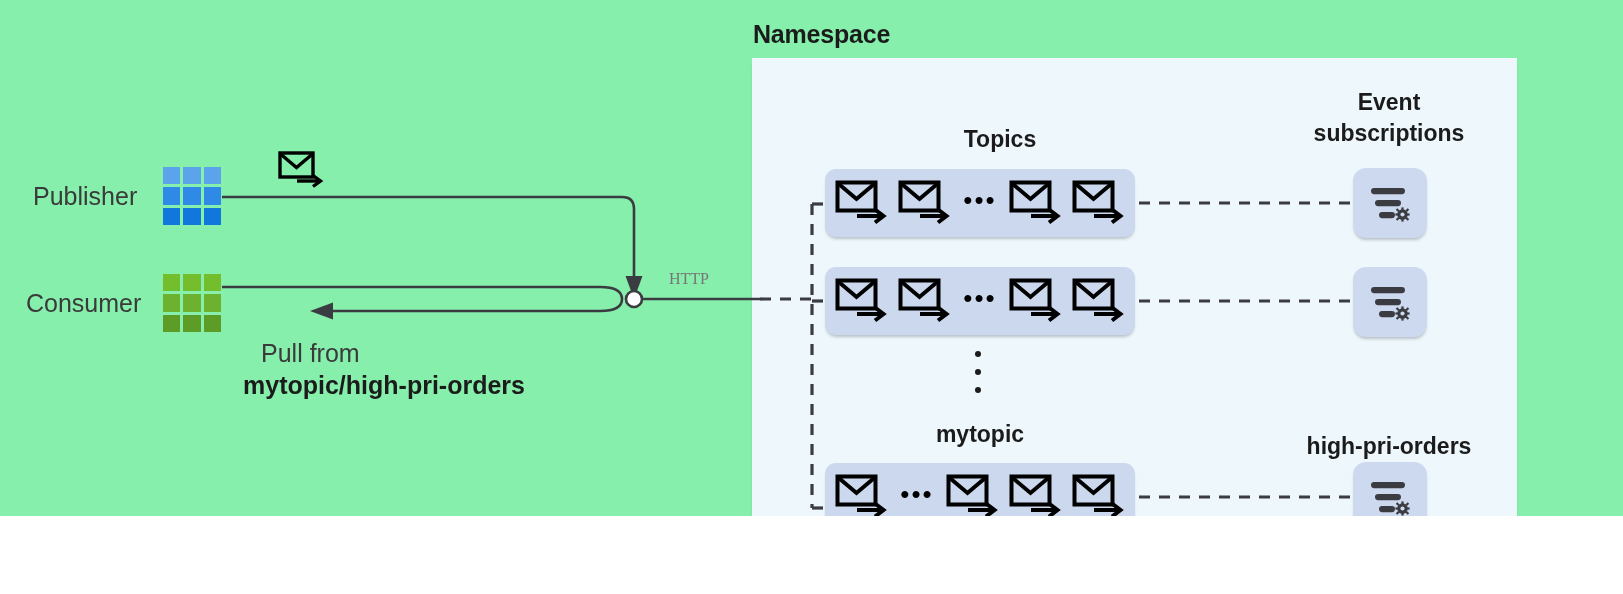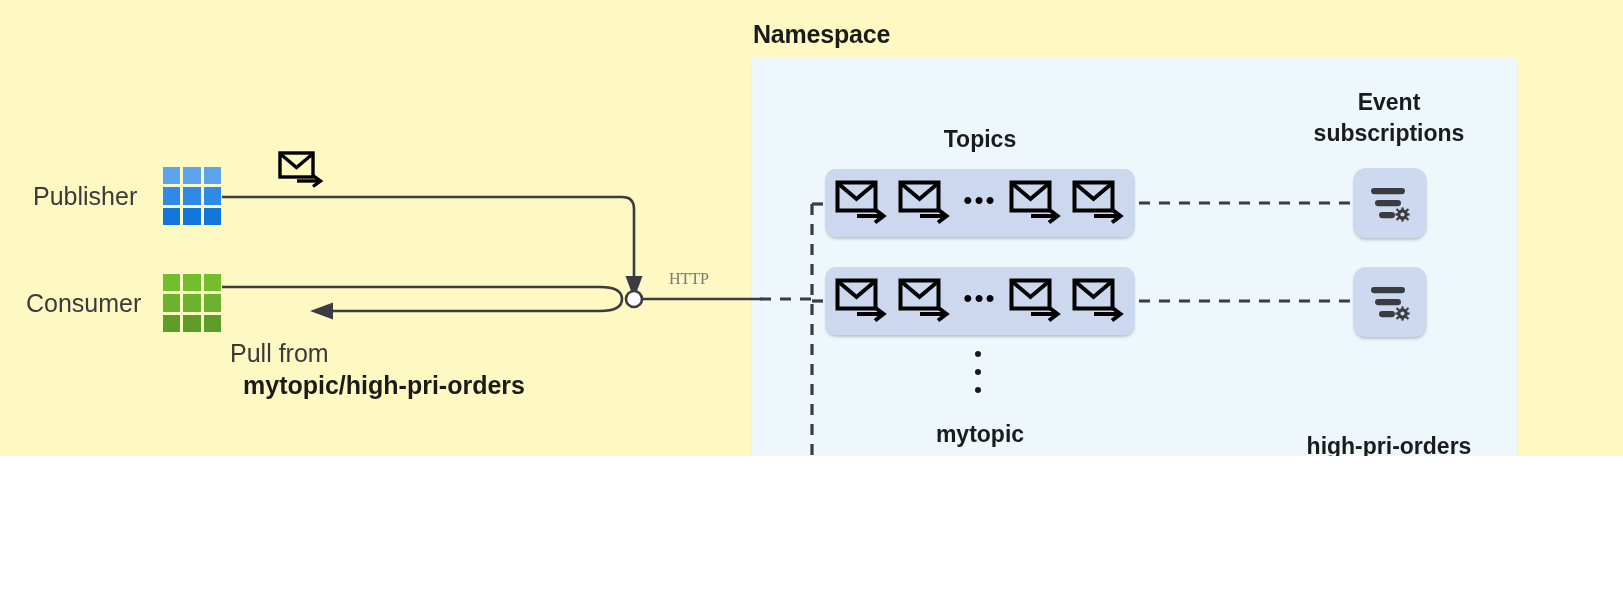--- a/index.html
+++ b/index.html
@@ -7,22 +7,22 @@
     padding: 0;
     background: #ffffff;
   }
   body {
     font-family: "Liberation Sans", sans-serif;
     -webkit-font-smoothing: antialiased;
   }
   #canvas {
     position: relative;
     width: 1623px;
-    height: 456px;
-    background: #fef9c3;
+    height: 516px;
+    background: #86efac;
     overflow: hidden;
   }
 
   
   .ns-title {
     position: absolute;
     left: 753px;
     top: 20px;
     font-size: 25px;
     font-weight: bold;
@@ -177,24 +177,24 @@
     <svg class="env-svg" width="46" height="38" viewBox="0 0 46 38" aria-hidden="true">
       <rect x="2" y="2" width="33" height="24" fill="none" stroke="#000" stroke-width="3.4"></rect>
       <polyline points="2.8,3.2 18.5,16.5 34.2,3.2" fill="none" stroke="#000" stroke-width="3.4"></polyline>
       <path d="M19 30 H40" fill="none" stroke="#000" stroke-width="3.4"></path>
       <path d="M35 24.5 L42.5 30 L35 35.5" fill="none" stroke="#000" stroke-width="3.4" stroke-linejoin="miter"></path>
     </svg>
   </div>
 
   <div class="txt http" style="left:669px; top:270px;">HTTP</div>
 
-  <div class="txt reg" style="left:230px; top:339px;">Pull from</div>
+  <div class="txt reg" style="left:261px; top:339px;">Pull from</div>
   <div class="txt bold" style="left:243px; top:371px;">mytopic/high-pri-orders</div>
 
-  <div class="col-head" style="left:880px; top:124px; width:200px;">Topics</div>
+  <div class="col-head" style="left:900px; top:124px; width:200px;">Topics</div>
 
   <div class="col-head" style="left:1289px; top:87px; width:200px;">
     <div>Event</div>
     <div>subscriptions</div>
   </div>
 
   <div class="topic-box" style="left:825px; top:169px;">
     <svg class="env-svg" width="53" height="46" viewBox="0 0 53 46">
       <rect x="2.5" y="2.5" width="38" height="28" fill="none" stroke="#000" stroke-width="4"></rect>
       <polyline points="3.5,3.8 21.5,19 39.5,3.8" fill="none" stroke="#000" stroke-width="4"></polyline>

